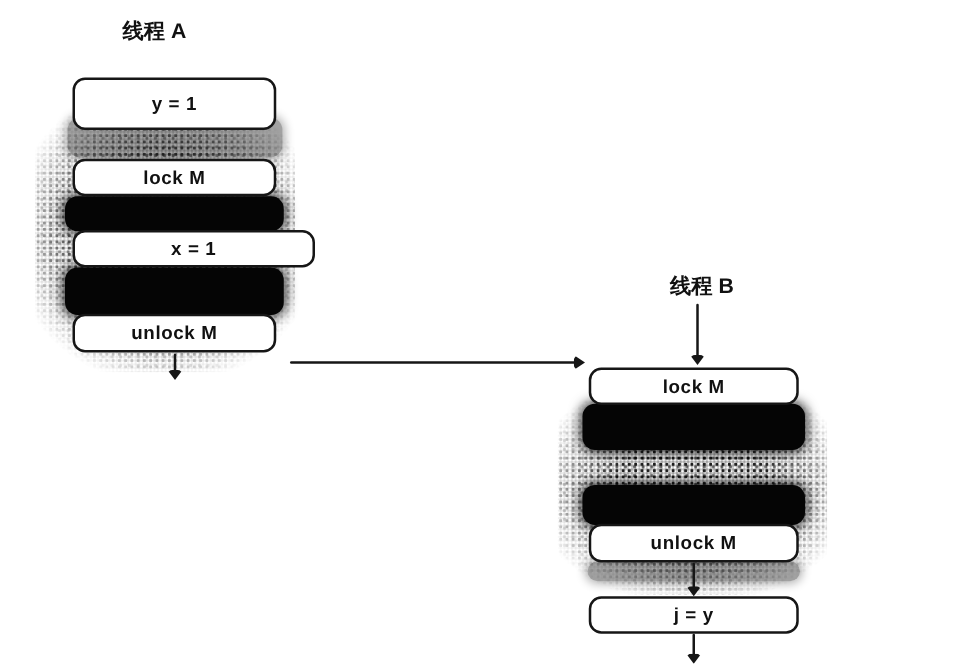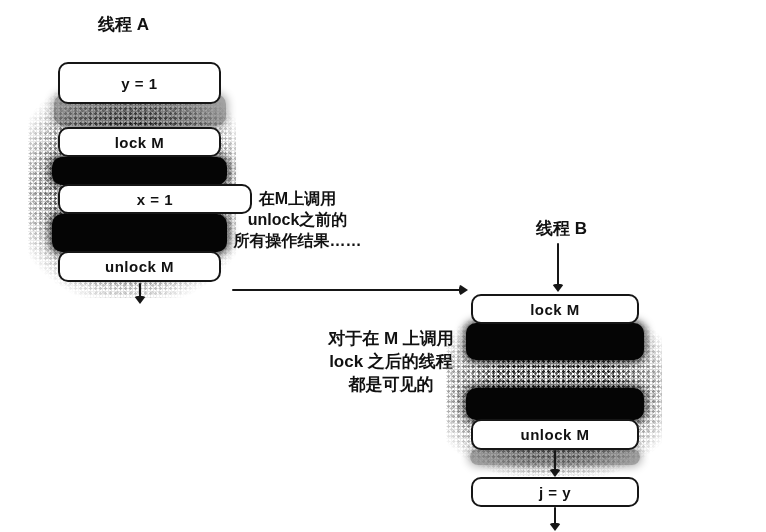--- a/index.html
+++ b/index.html
@@ -100,27 +100,21 @@
   <div class="arrow-v" style="left:134px; top:283px; height:21px">
     <i class="line"></i>
     <i class="head"></i>
   </div>
 
   <div class="arrow-h" style="left:232px; top:284px; width:236px">
     <i class="line"></i>
     <i class="head"></i>
   </div>
 
-  <div class="annotation" style="left:210px; top:188px; width:175px">在M上调用
-unlock之前的
-所有操作结果……</div>
 
-  <div class="annotation big" style="left:295px; top:327px; width:192px">对于在 M 上调用
-lock 之后的线程
-都是可见的</div>
 
   <div class="thread-title" style="left:536px; top:217px">线程 B</div>
   <div class="arrow-v" style="left:552px; top:243px; height:49px">
     <i class="line"></i>
     <i class="head"></i>
   </div>
 
   <div class="stipple" style="left:446px; top:304px; width:216px; height:172px"></div>
   <div class="band" style="left:466px; top:323px; width:178px; height:37px"></div>
   <div class="band" style="left:466px; top:388px; width:178px; height:32px"></div>

